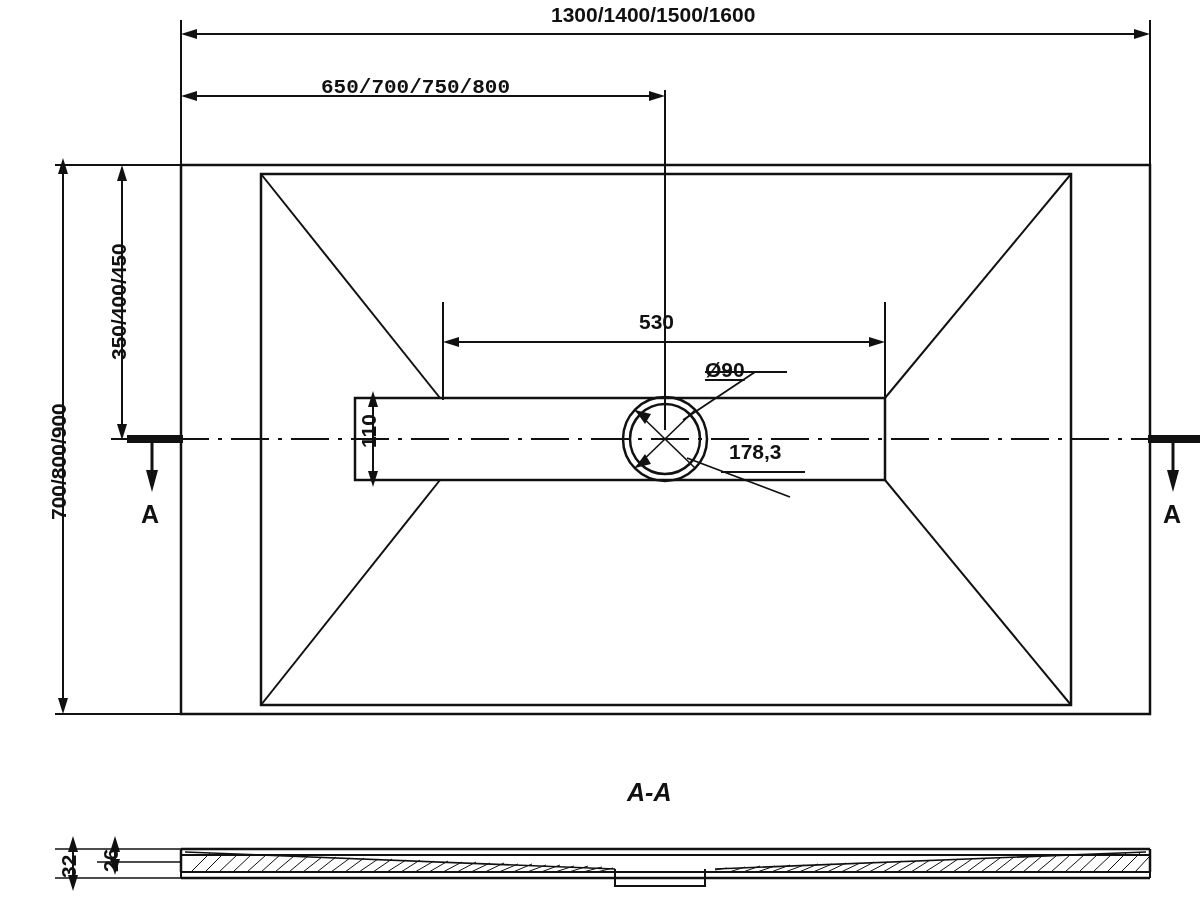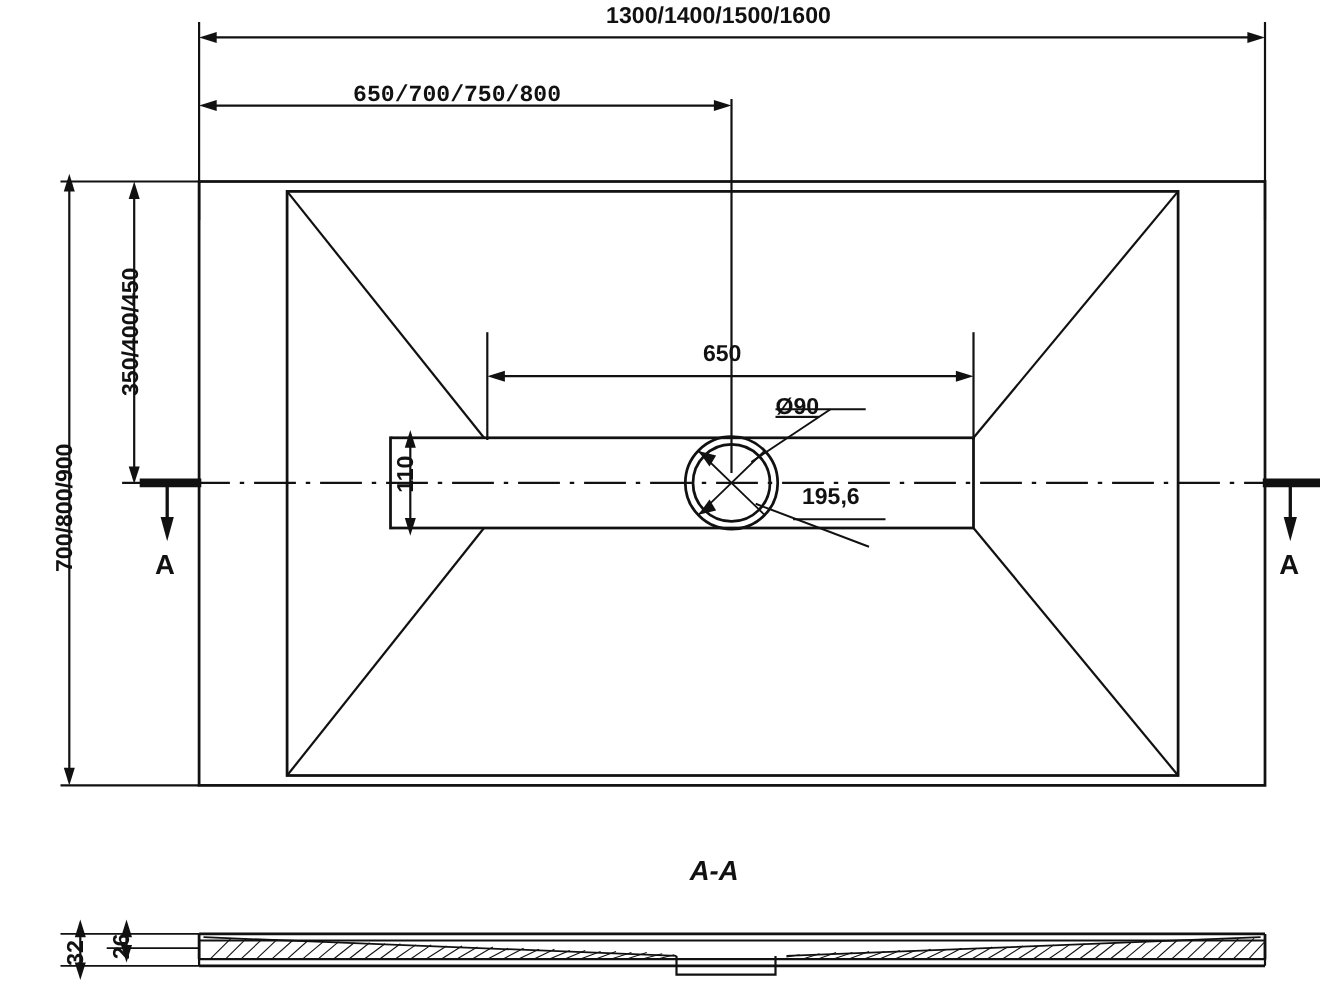--- a/index.html
+++ b/index.html
@@ -184,27 +184,27 @@
   </svg>
 
   <div class="lbl" style="left:536px;top:3px;">1300/1400/1500/1600</div>
 
   <div class="lbl" style="left:306px;top:76px;font-family:Liberation Mono, monospace;">650/700/750/800</div>
 
   <div class="lbl rot90" style="left:32px;top:520px;">700/800/900</div>
 
   <div class="lbl rot90" style="left:92px;top:360px;">350/400/450</div>
 
-  <div class="lbl" style="left:624px;top:310px;">650</div>
+  <div class="lbl" style="left:624px;top:310px;">530</div>
 
   <div class="lbl rot90" style="left:342px;top:448px;">110</div>
 
   <div class="lbl" style="left:690px;top:358px;text-decoration:underline;">Ø90</div>
 
-  <div class="lbl" style="left:714px;top:440px;">195,6</div>
+  <div class="lbl" style="left:714px;top:440px;">178,3</div>
 
   <div class="lbl big" style="left:126px;top:500px;">A</div>
 
   <div class="lbl big" style="left:1148px;top:500px;">A</div>
 
   <div class="lbl big" style="left:612px;top:778px;font-style:italic;">A-A</div>
 
   <div class="lbl rot90" style="left:42px;top:878px;">32</div>
 
   <div class="lbl rot90" style="left:84px;top:872px;">26</div>

